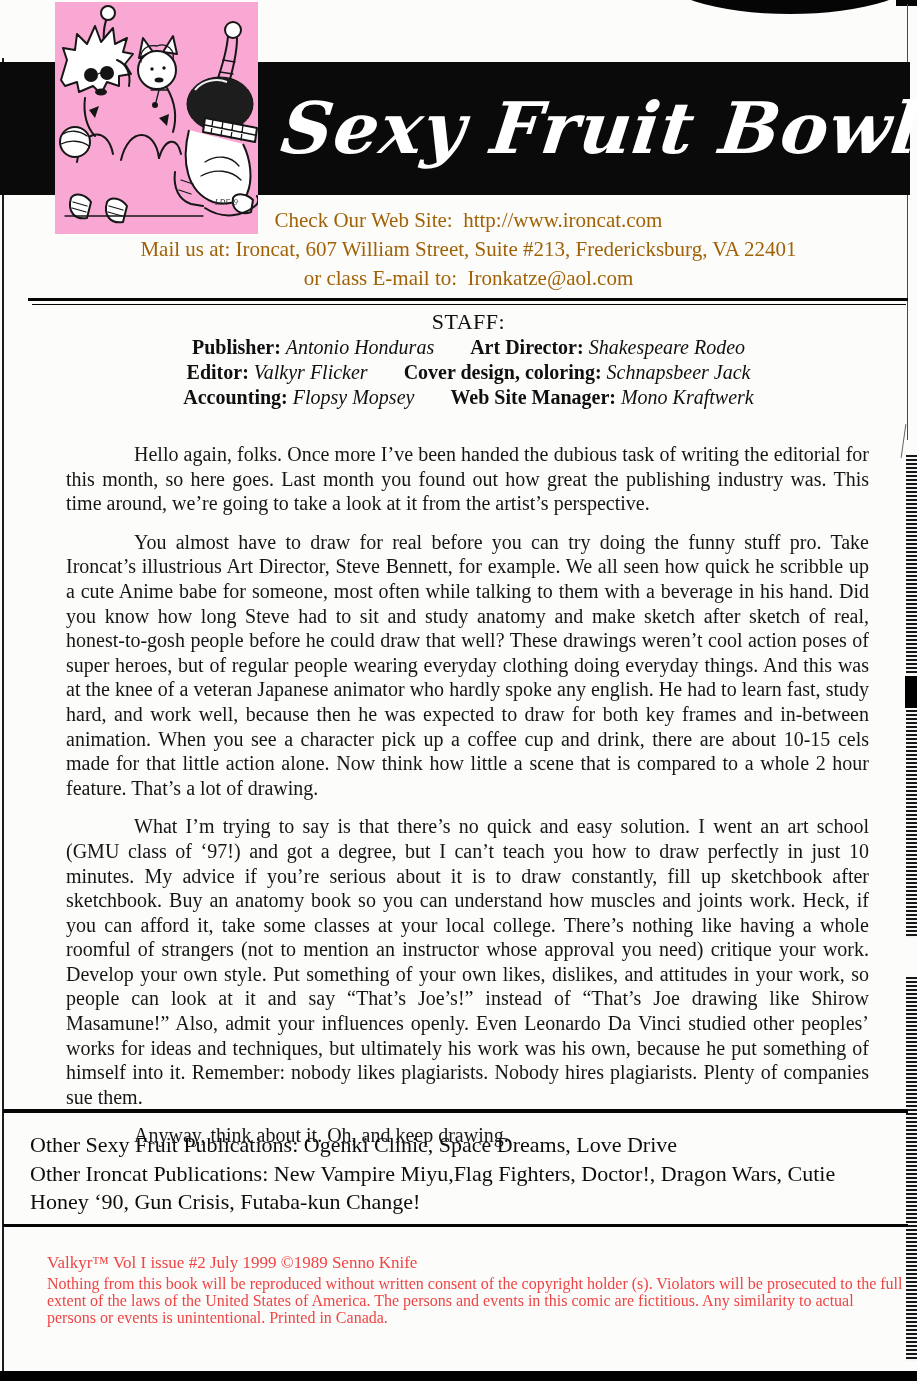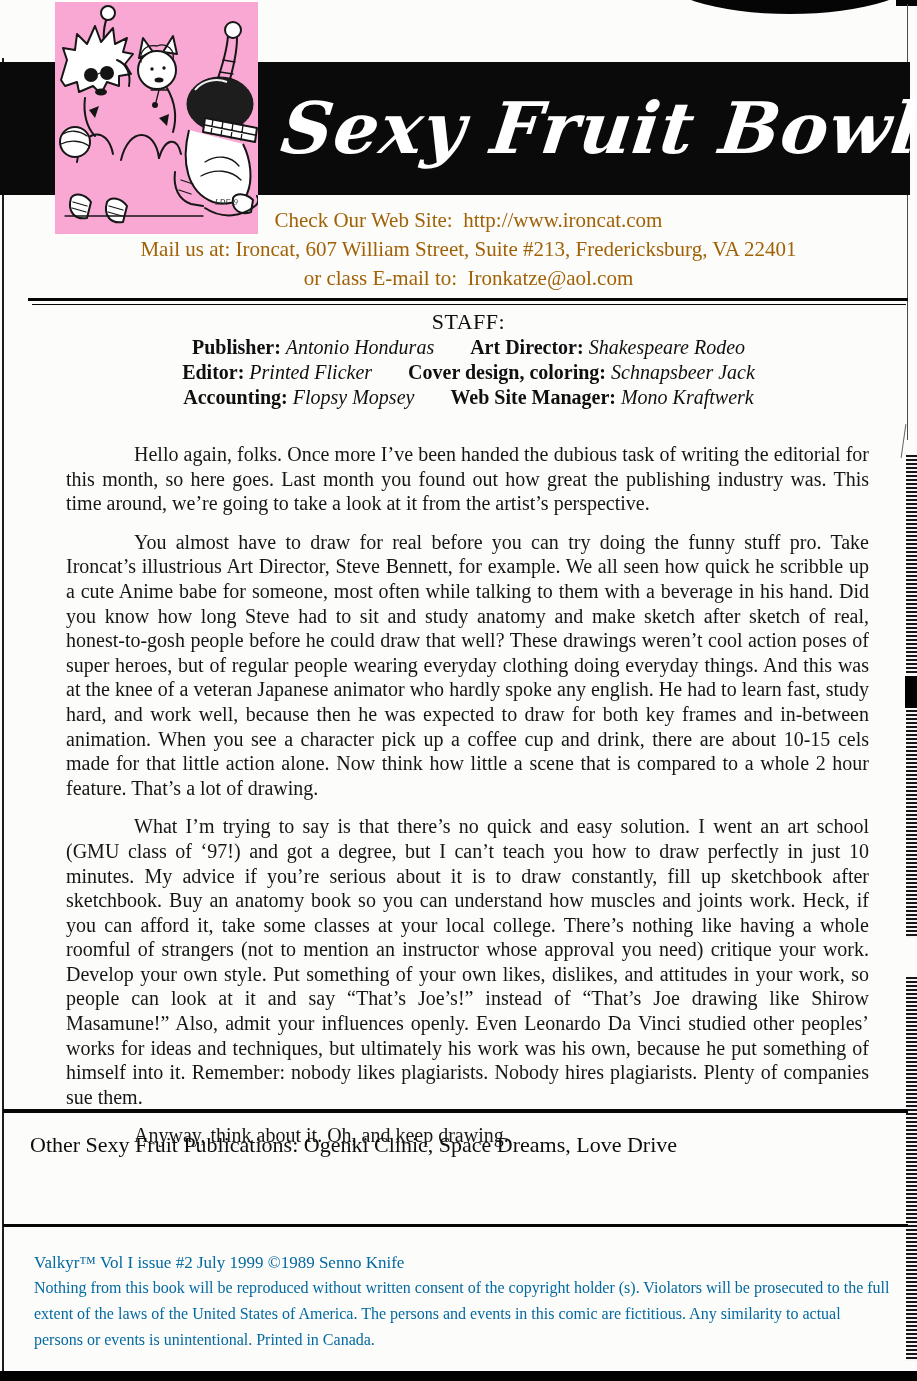--- a/index.html
+++ b/index.html
@@ -52,23 +52,23 @@
   .editorial{position:absolute;left:52px;top:428px;width:831px;font-size:20px;
              line-height:24.6px;text-align:justify;color:#161616}
   .editorial p{margin:14px;text-indent:68px}
 
   
   .pubs{position:absolute;left:30px;top:1131px;width:862px;font-size:22px;line-height:28.5px;color:#0d0d0d}
   .pubs p{margin:0}
   .pubs b{font-weight:normal}
 
   
-  .footer{position:absolute;left:34px;top:1250px;width:858px;color:#0369a1}
+  .footer{position:absolute;left:47px;top:1250px;width:858px;color:#ef4444}
   .issue-line{font-size:17px;line-height:25px}
-  .legal{font-size:16px;line-height:26px}
+  .legal{font-size:16px;line-height:17px}
 
   svg .ln{fill:none;stroke:#161616;stroke-width:2;stroke-linecap:round;stroke-linejoin:round}
   svg .thin{stroke-width:1.3}
   svg .wfill{fill:#ffffff;stroke:#161616;stroke-width:2;stroke-linejoin:round}
   svg .dark{fill:#141414;stroke:none}
 </style>
 </head>
 <body>
 
 <div class="page">
@@ -169,21 +169,21 @@
     <div class="staff-heading">STAFF:</div>
     <div class="staff-row">
       <span class="sl">Publisher:</span>
       <span class="sn">Antonio Honduras</span>
       <span class="gap"></span>
       <span class="sl">Art Director:</span>
       <span class="sn">Shakespeare Rodeo</span>
     </div>
     <div class="staff-row">
       <span class="sl">Editor:</span>
-      <span class="sn">Printed Flicker</span>
+      <span class="sn">Valkyr Flicker</span>
       <span class="gap"></span>
       <span class="sl">Cover design, coloring:</span>
       <span class="sn">Schnapsbeer Jack</span>
     </div>
     <div class="staff-row">
       <span class="sl">Accounting:</span>
       <span class="sn">Flopsy Mopsey</span>
       <span class="gap"></span>
       <span class="sl">Web Site Manager:</span>
       <span class="sn">Mono Kraftwerk</span>
@@ -194,20 +194,21 @@
     <p>Hello again, folks. Once more I’ve been handed the dubious task of writing the editorial for this month, so here goes. Last month you found out how great the publishing industry was. This time around, we’re going to take a look at it from the artist’s perspective.</p>
     <p>You almost have to draw for real before you can try doing the funny stuff pro. Take Ironcat’s illustrious Art Director, Steve Bennett, for example. We all seen how quick he scribble up a cute Anime babe for someone, most often while talking to them with a beverage in his hand. Did you know how long Steve had to sit and study anatomy and make sketch after sketch of real, honest-to-gosh people before he could draw that well? These drawings weren’t cool action poses of super heroes, but of regular people wearing everyday clothing doing everyday things. And this was at the knee of a veteran Japanese animator who hardly spoke any english. He had to learn fast, study hard, and work well, because then he was expected to draw for both key frames and in-between animation. When you see a character pick up a coffee cup and drink, there are about 10-15 cels made for that little action alone. Now think how little a scene that is compared to a whole 2 hour feature. That’s a lot of drawing.</p>
     <p>What I’m trying to say is that there’s no quick and easy solution.  I went an art school (GMU class of ‘97!) and got a degree, but I can’t teach you how to draw perfectly in just 10 minutes. My advice if you’re serious about it is to draw constantly, fill up sketchbook after sketchbook. Buy an anatomy book so you can understand how muscles and joints work. Heck, if you can afford it, take some classes at your local college. There’s nothing like having a whole roomful of strangers (not to mention an instructor whose approval you need) critique your work. Develop your own style. Put something of your own likes, dislikes, and attitudes in your work, so people can look at it and say “That’s Joe’s!” instead of “That’s Joe drawing like Shirow Masamune!” Also, admit your influences openly. Even Leonardo Da Vinci studied other peoples’ works for ideas and techniques, but ultimately his work was his own, because he put something of himself into it. Remember: nobody likes plagiarists.  Nobody hires plagiarists. Plenty of companies sue them.</p>
     <p>Anyway, think about it. Oh, and keep drawing.</p>
   </div>
 
   <div class="rule rule-2"></div>
 
   <div class="pubs">
     <p><b>Other Sexy Fruit Publications</b><span>: Ogenki Clinic, Space Dreams, Love Drive</span></p>
+    <p><b>Other Ironcat Publications</b><span>: New Vampire Miyu,Flag Fighters, Doctor!, Dragon Wars, Cutie Honey ‘90, Gun Crisis, Futaba-kun Change!</span></p>
   </div>
 
   <div class="rule rule-3"></div>
 
   <div class="footer">
     <div class="issue-line">Valkyr™  Vol I issue #2  July 1999 ©1989 Senno Knife</div>
     <div class="legal">Nothing from this book will be reproduced without written consent of the copyright holder (s). Violators will be prosecuted to the full extent of the laws of the United States of America.  The persons and events in this comic are fictitious.  Any similarity to actual persons or events is unintentional. Printed in Canada.</div>
   </div>
 
 </div>

